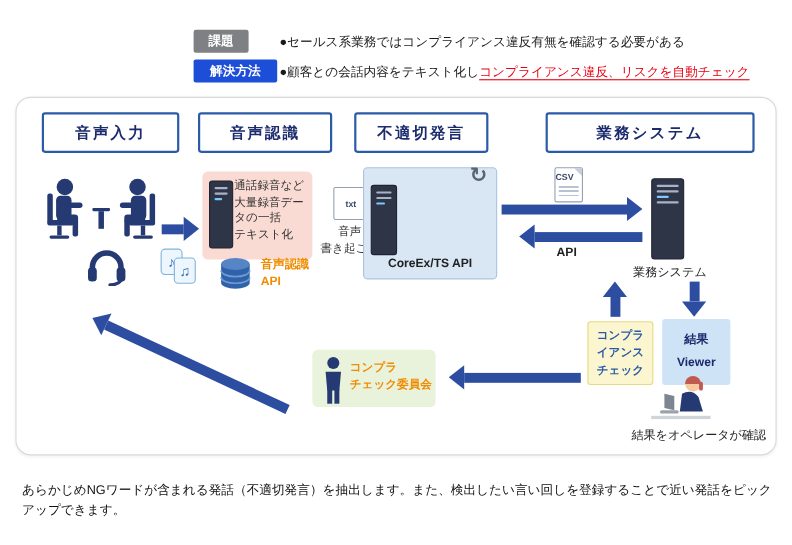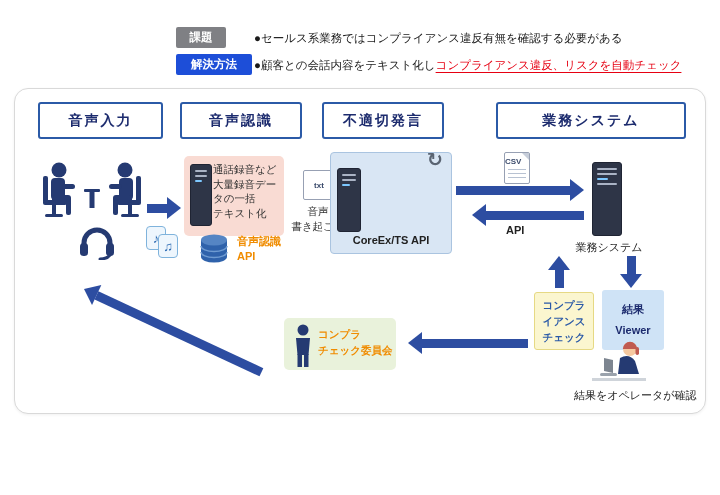--- a/index.html
+++ b/index.html
@@ -242,14 +242,15 @@
 
   <div class="arrow h left" style="left:408px; top:332px; width:120px; height:22px;">
       <i class="head"></i>
       <i class="shaft"></i>
     </div>
   <div class="arrow h left diag" style="left:84px; top:278px; width:196px; height:22px;">
       <i class="head"></i>
       <i class="shaft"></i>
     </div>
 
+  <div class="abs fn-body">あらかじめNGワードが含まれる発話（不適切発言）を抽出します。また、検出したい言い回しを登録することで近い発話をピックアップできます。</div>
 
 </div>
 
 </body></html>

